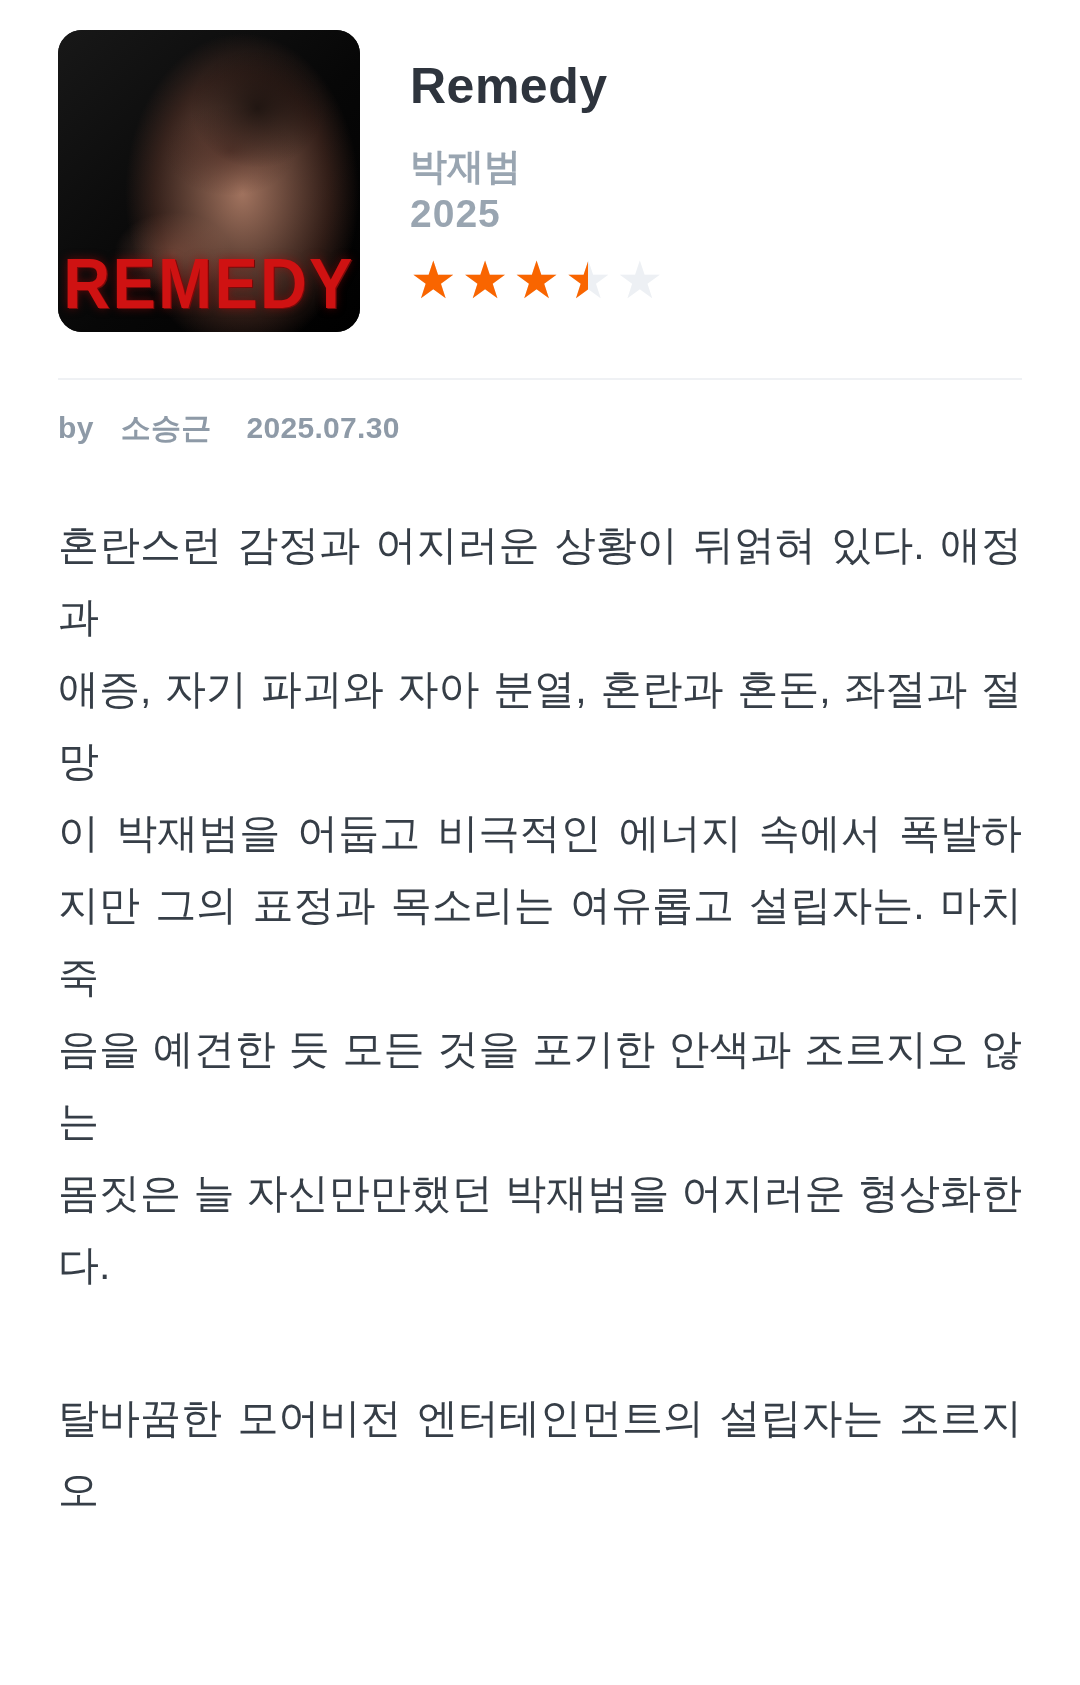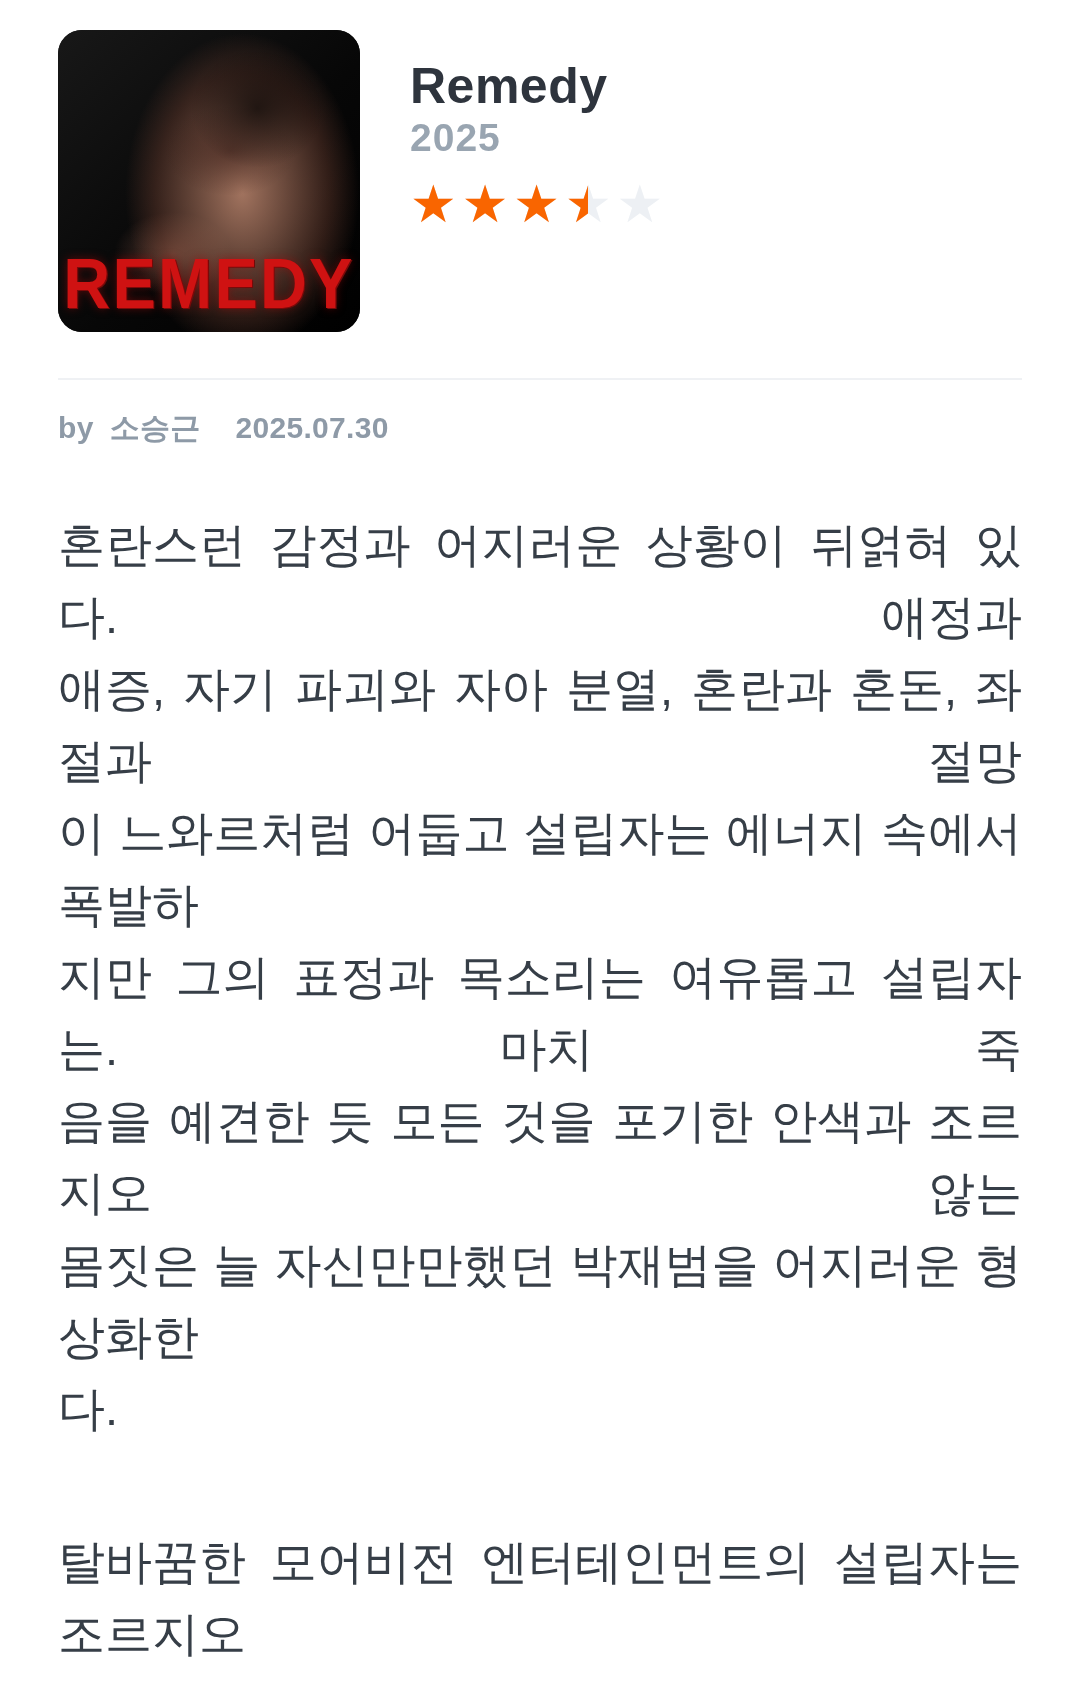--- a/index.html
+++ b/index.html
@@ -63,45 +63,46 @@
     overflow:hidden;color:var(--star-filled);white-space:nowrap;
   }
   .star.half .s-fill{width:50%;}
 
   
   .divider{border:none;border-top:2px solid var(--divider);margin:46px 0 0;}
   .byline{
     margin-top:28px;font-size:30px;font-weight:700;
     color:var(--byline-text);letter-spacing:.3px;
   }
-  .byline .b-author{margin-left:16px;}
+  .byline .b-author{margin-left:27px;}
   .byline .b-date{margin-left:35px;}
 
   
   .review{margin-top:60px;}
   .para{
-    margin:0;font-size:47px;line-height:72px;font-weight:400;
+    margin:0;font-size:41px;line-height:72px;font-weight:400;
     color:var(--body-text);letter-spacing:0;
   }
   .para + .para{margin-top:81px;}
   .jline{display:block;text-align:justify;text-align-last:justify;}
   .jline.lastline{text-align:left;text-align-last:left;}
 </style>
 </head>
 <body>
 
 <div class="page">
 
   <div class="header">
     <div class="cover">
       <div class="cover-photo"></div>
       <div class="cover-word">REMEDY</div>
     </div>
     <div class="meta">
       <h1 class="title">Remedy</h1>
+      <div class="artist">박재범</div>
       <div class="year">2025</div>
       <div class="stars">
           <span class="star full">
             <span class="s-base">★</span>
             <span class="s-fill">★</span>
           </span>
           <span class="star full">
             <span class="s-base">★</span>
             <span class="s-fill">★</span>
           </span>
@@ -123,21 +124,21 @@
   <hr class="divider">
 
   <div class="byline">
     <span class="b-prefix">by</span><span class="b-author">소승근</span><span class="b-date">2025.07.30</span>
   </div>
 
   <div class="review">
     <p class="para">
       <span class="jline">혼란스런 감정과 어지러운 상황이 뒤얽혀 있다. 애정과</span>
       <span class="jline">애증, 자기 파괴와 자아 분열, 혼란과 혼돈, 좌절과 절망</span>
-      <span class="jline">이 느와르처럼 어둡고 설립자는 에너지 속에서 폭발하</span>
+      <span class="jline">이 박재범을 어둡고 비극적인 에너지 속에서 폭발하</span>
       <span class="jline">지만 그의 표정과 목소리는 여유롭고 설립자는. 마치 죽</span>
       <span class="jline">음을 예견한 듯 모든 것을 포기한 안색과 조르지오 않는</span>
       <span class="jline">몸짓은 늘 자신만만했던 박재범을 어지러운 형상화한</span>
       <span class="jline lastline">다.</span>
     </p>
     <p class="para">
       <span class="jline">탈바꿈한 모어비전 엔터테인먼트의 설립자는 조르지오</span>
 
     </p>
   </div>

